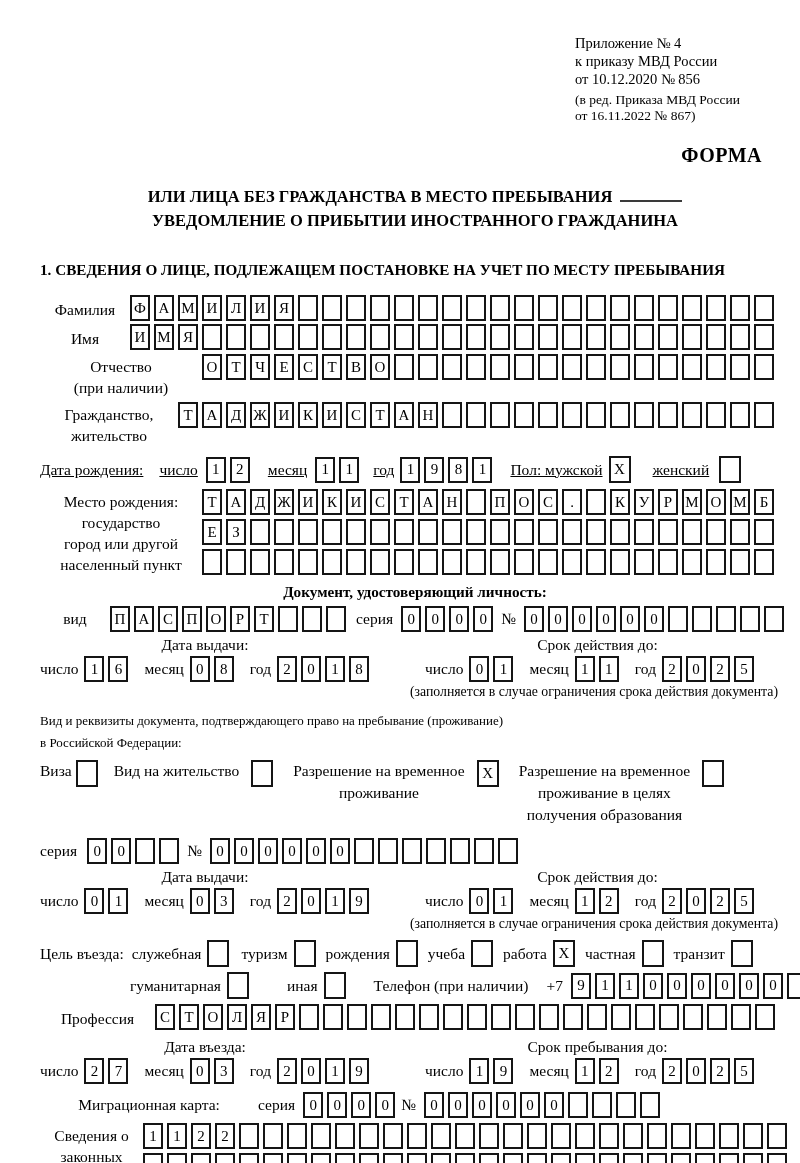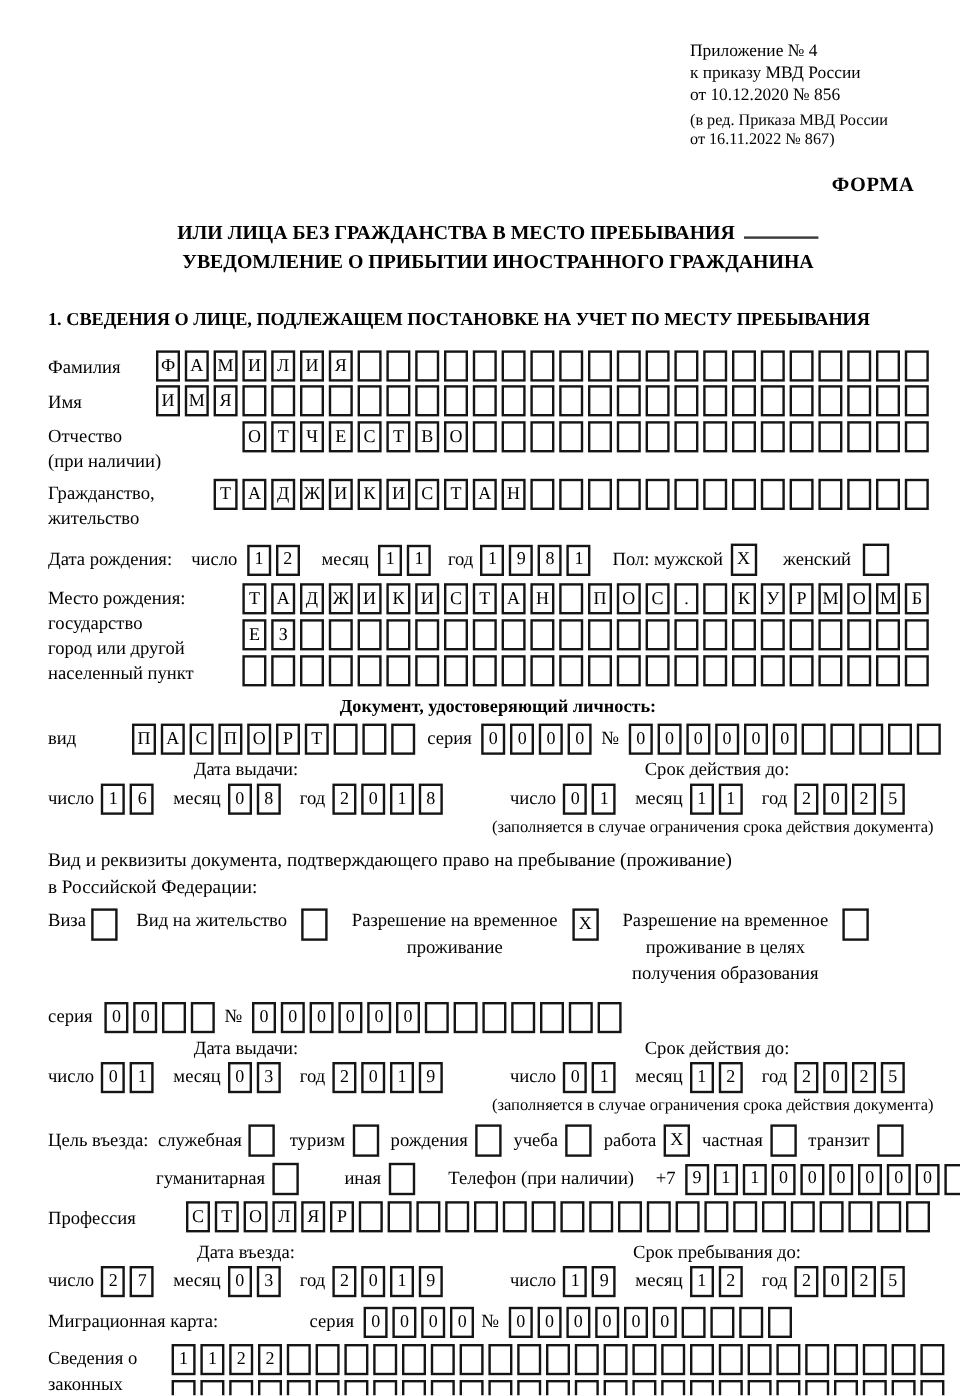--- a/index.html
+++ b/index.html
@@ -3,55 +3,55 @@
 <meta charset="utf-8">
 <style>
   * { margin:0; padding:0; box-sizing:border-box; }
   html,body { background:#fff; }
   body { font-family:"Liberation Serif", serif; color:#000; }
   .page { width:800px; height:1163px; background:#fff; padding:34px 10px 10px 40px; overflow:hidden; position:relative; }
 
   
   .annex { margin-left:535px; font-size:14.5px; line-height:18px; }
   .annex-note { margin-left:535px; font-size:13.5px; line-height:16px; margin-top:4px; }
-  .forma { text-align:right; padding-right:28px; font-weight:bold; font-size:17px; margin-top:20px; letter-spacing:.5px; }
+  .forma { text-align:right; padding-right:28px; font-weight:bold; font-size:20px; margin-top:20px; letter-spacing:.5px; }
   .title { text-align:center; font-weight:bold; font-size:16.5px; line-height:24px; margin-top:18px; }
   .blank-line { display:inline-block; width:62px; height:14px; border-bottom:2px solid #3a3a3a; margin-left:8px; }
   .sec1 { text-align:left; font-weight:bold; font-size:15.2px; margin-top:28px; }
 
   
-  .frow { display:flex; align-items:flex-start; }
+  .frow { display:flex; align-items:flex-start;text-align:center; }
   .flabel { font-size:15.5px; line-height:21px; padding-top:4px; flex:none; }
   .flabel2 { font-size:15.5px; line-height:21px; padding-top:2px; flex:none; }
   .cells { display:flex; flex:none; }
   .cell { width:20px; height:26px; border:2px solid #151515; margin-right:4px; flex:none;
           display:flex; align-items:center; justify-content:center; font-size:15px; background:#fff; }
   .cbox { width:22px; height:27px; border:2px solid #151515; flex:none; display:inline-flex;
           align-items:center; justify-content:center; font-size:15px; background:#fff; }
   .dlabel { font-size:15.5px; flex:none; }
   .cellrow { margin-bottom:4px; }
 
   
   .row-surname { margin-top:16px; }
   .row-firstname { margin-top:3px; }
   .block-patronymic, .block-citizenship { margin-top:4px; }
   .row-birthdate { margin-top:10px; align-items:center; }
-  .row-birthdate .dlabel { margin-right:8px; }
+  .row-birthdate .dlabel { margin-right:8px;text-decoration:underline; }
   .block-birthplace { margin-top:6px; }
   .center-heading { text-align:center; font-weight:bold; font-size:15.2px; margin-top:4px; }
   .row-dockind { margin-top:5px; }
   .dates-pair { display:flex; margin-top:4px; }
   .dpair-left { width:385px; flex:none; }
   .date-head { text-align:center; font-size:15.5px; }
   .dpair-left .date-head { width:330px; }
   .date-line { display:flex; align-items:center; margin-top:2px; }
   .date-line .dlabel { margin-right:6px; }
   .date-line .cells { margin-right:12px; }
   .date-note { text-align:right; font-size:13.8px; margin-top:2px; padding-right:12px; }
-  .resid-heading { font-size:16px; line-height:22px; margin-top:10px; }
+  .resid-heading { font-size:13px; line-height:22px; margin-top:10px; }
   .perm-row { display:flex; align-items:flex-start; margin-top:6px; }
   .perm-opt { display:flex; align-items:flex-start; }
   .perm-text { font-size:15.5px; line-height:22px; text-align:center; }
   .row-permseries { margin-top:12px; align-items:center; }
   .purpose-row { display:flex; align-items:center; margin-top:8px; }
   .popt { display:flex; align-items:center; }
   .popt .dlabel { margin-right:6px; }
   .row-profession { margin-top:5px; }
   .row-migcard { margin-top:8px; align-items:center; }
   .block-guardians { margin-top:5px; }

